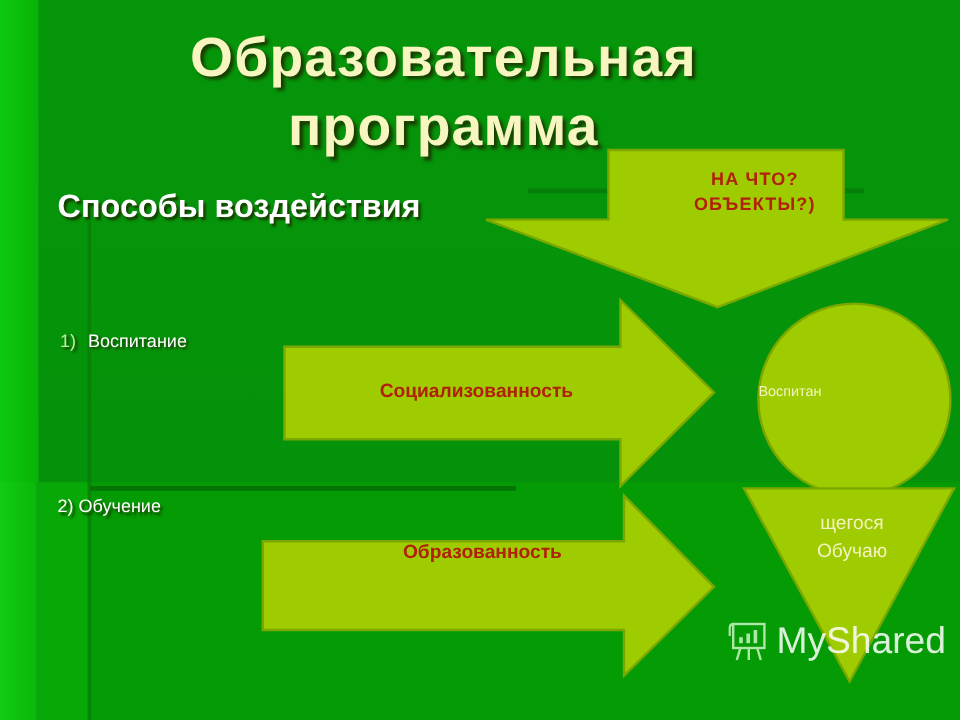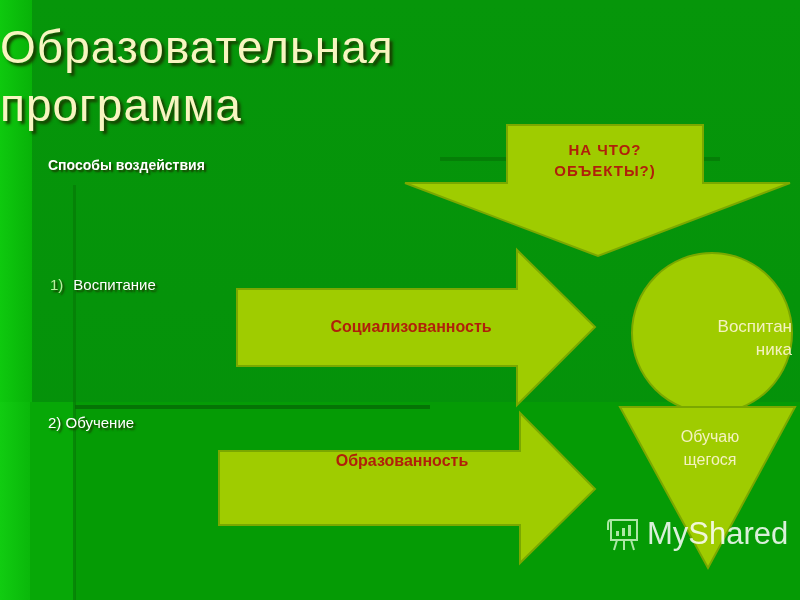--- a/index.html
+++ b/index.html
@@ -6,34 +6,34 @@
   body { width:800px; height:600px; overflow:hidden; position:relative; background:#049404; font-family:"Liberation Sans", sans-serif; }
   .bg-layer { position:absolute; }
   .strip-left { left:0; top:0; width:32px; height:600px; background:linear-gradient(90deg,#0ec90e,#08b208); }
   .panel-a { left:0; top:0; width:800px; height:600px; background:linear-gradient(180deg,#06960a 0%,#04900a 100%); }
   .panel-b { left:0; top:402px; width:800px; height:198px; background:#059b05; }
   .left-light { left:0; top:402px; width:30px; height:198px; background:linear-gradient(90deg,#11cc11,#0ab80a); }
   .left-mid { left:30px; top:402px; width:45px; height:198px; background:#07a807; }
   .vline { left:73px; top:185px; width:3px; height:415px; background:#067a06; opacity:0.7; }
   .hline1 { left:75px; top:405px; width:355px; height:4px; background:#056a05; opacity:0.8; }
   .hline2 { left:440px; top:157px; width:280px; height:4px; background:#067606; opacity:0.7; }
-  .title { position:absolute; left:0; width:739px; font-weight:normal; font-size:46px; color:#f7f5c0; text-shadow:3px 3px 3px #1a3a00; letter-spacing:1px; }
+  .title { position:absolute; left:0; width:739px; text-align:center; font-weight:bold; font-size:46px; color:#f7f5c0; text-shadow:3px 3px 3px #1a3a00; letter-spacing:1px; }
   .t1 { top:20px; }
   .t2 { top:78px; }
-  .subtitle { position:absolute; left:48px; top:157px; font-size:14px; font-weight:bold; color:#ffffff; text-shadow:2px 2px 2px #1a3a00; }
+  .subtitle { position:absolute; left:48px; top:157px; font-size:27px; font-weight:bold; color:#ffffff; text-shadow:2px 2px 2px #1a3a00; }
   .item { position:absolute; font-size:15px; color:#ffffff; text-shadow:2px 2px 2px #1a3a00; }
   .item1 { left:50px; top:276px; }
   .item1 .num { color:#b8f0a0; margin-right:10px; }
   .item2 { left:48px; top:414px; }
   svg.shapes { position:absolute; left:0; top:0; }
   .shape-text { position:absolute; text-align:center; font-weight:bold; color:#b0200a; }
-  .down-text { left:507px; top:139px; width:196px; font-size:15px; line-height:21px; letter-spacing:1px; }
-  .arrow1-text { left:237px; top:318px; width:320px; font-size:16px;margin-left:14px; }
+  .down-text { left:507px; top:139px; width:196px; font-size:15px; line-height:21px; letter-spacing:1px;padding-left:24px; }
+  .arrow1-text { left:237px; top:318px; width:320px; font-size:16px; }
   .arrow2-text { left:219px; top:452px; width:340px; font-size:16px;padding-left:13px; }
-  .circle-text { position:absolute; left:632px; top:315px; width:160px; text-align:right; font-size:17px; line-height:23px; color:#f4f2c0; }
+  .circle-text { position:absolute; left:632px; top:315px; width:160px; text-align:left; font-size:12px; line-height:23px; color:#f4f2c0; }
   .tri-text { position:absolute; left:640px; top:425px; width:140px; text-align:center; font-size:16px; line-height:23px; color:#f4f2c0; }
   .watermark { position:absolute; left:607px; top:516px; display:flex; align-items:center; gap:6px; color:#ffffff; font-size:31px; opacity:0.85; }
 </style>
 </head>
 <body>
 
 <div class="bg-layer panel-a"></div>
 <div class="bg-layer panel-b"></div>
 <div class="bg-layer strip-left"></div>
 <div class="bg-layer left-light"></div>
@@ -70,26 +70,25 @@
 <div class="shape-text down-text">
   <div>НА ЧТО?</div>
   <div>ОБЪЕКТЫ?)</div>
 </div>
 
 <div class="shape-text arrow1-text">Социализованность</div>
 <div class="shape-text arrow2-text">Образованность</div>
 
 <div class="circle-text">
   <div>Воспитан</div>
-  <div>ника</div>
 </div>
 
 <div class="tri-text">
+  <div>щегося</div>
   <div>Обучаю</div>
-  <div>щегося</div>
 </div>
 
 <div class="watermark">
   <svg width="34" height="36" viewBox="0 0 34 36">
     <rect x="4" y="4" width="26" height="20" fill="none" stroke="#c9f5c2" stroke-width="2"></rect>
     <path d="M4 4 Q1 4 1 8 L1 14" fill="none" stroke="#c9f5c2" stroke-width="2"></path>
     <rect x="9" y="15" width="3" height="5" fill="#c9f5c2"></rect>
     <rect x="15" y="12" width="3" height="8" fill="#c9f5c2"></rect>
     <rect x="21" y="9" width="3" height="11" fill="#c9f5c2"></rect>
     <line x1="10" y1="24" x2="7" y2="34" stroke="#c9f5c2" stroke-width="2"></line>

